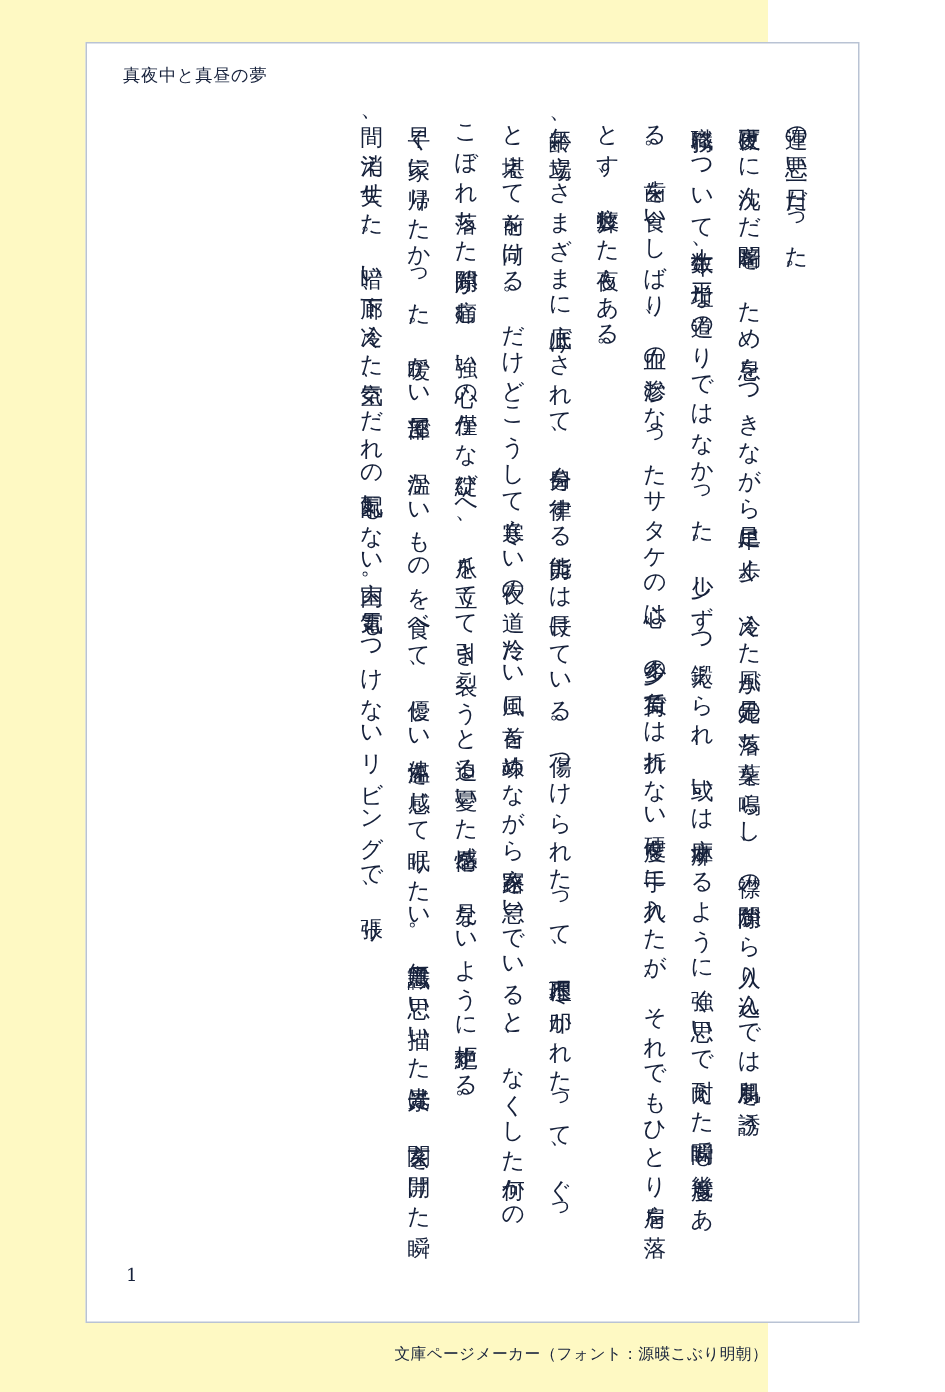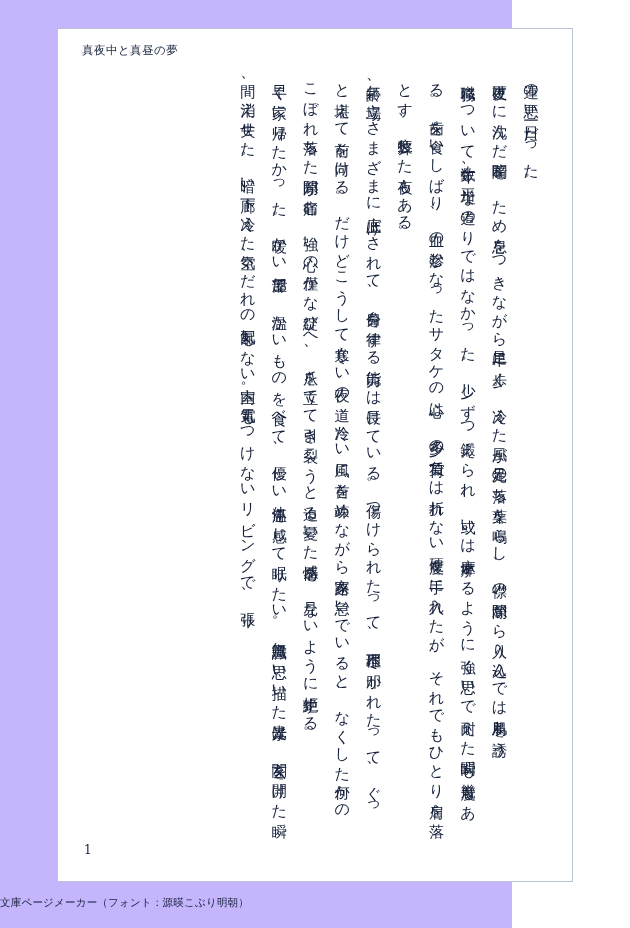--- a/index.html
+++ b/index.html
@@ -15,21 +15,21 @@
     position: relative;
     overflow: hidden;
   }
 
   .page {
     position: absolute;
     left: 0;
     top: 0;
     width: 512px;
     height: 928px;
-    background: #c4b5fd;
+    background: #fef9c3;
   }
 
   
   .paper {
     position: absolute;
     left: 57px;
     top: 28px;
     width: 516px;
     height: 854px;
     border: 1px solid #b9c3d4;
@@ -75,21 +75,21 @@
     white-space: pre-wrap;
     font-feature-settings: "vert" 1;
   }
 
   
   .footer-credit {
     position: absolute;
     left: 0;
     right: 0;
     bottom: 18px;
-    text-align: left;
+    text-align: right;
     font-size: 10.5px;
     color: #16213b;
     letter-spacing: 0.02em;
   }
 </style>
 </head>
 <body>
 
 <div class="page">
 

